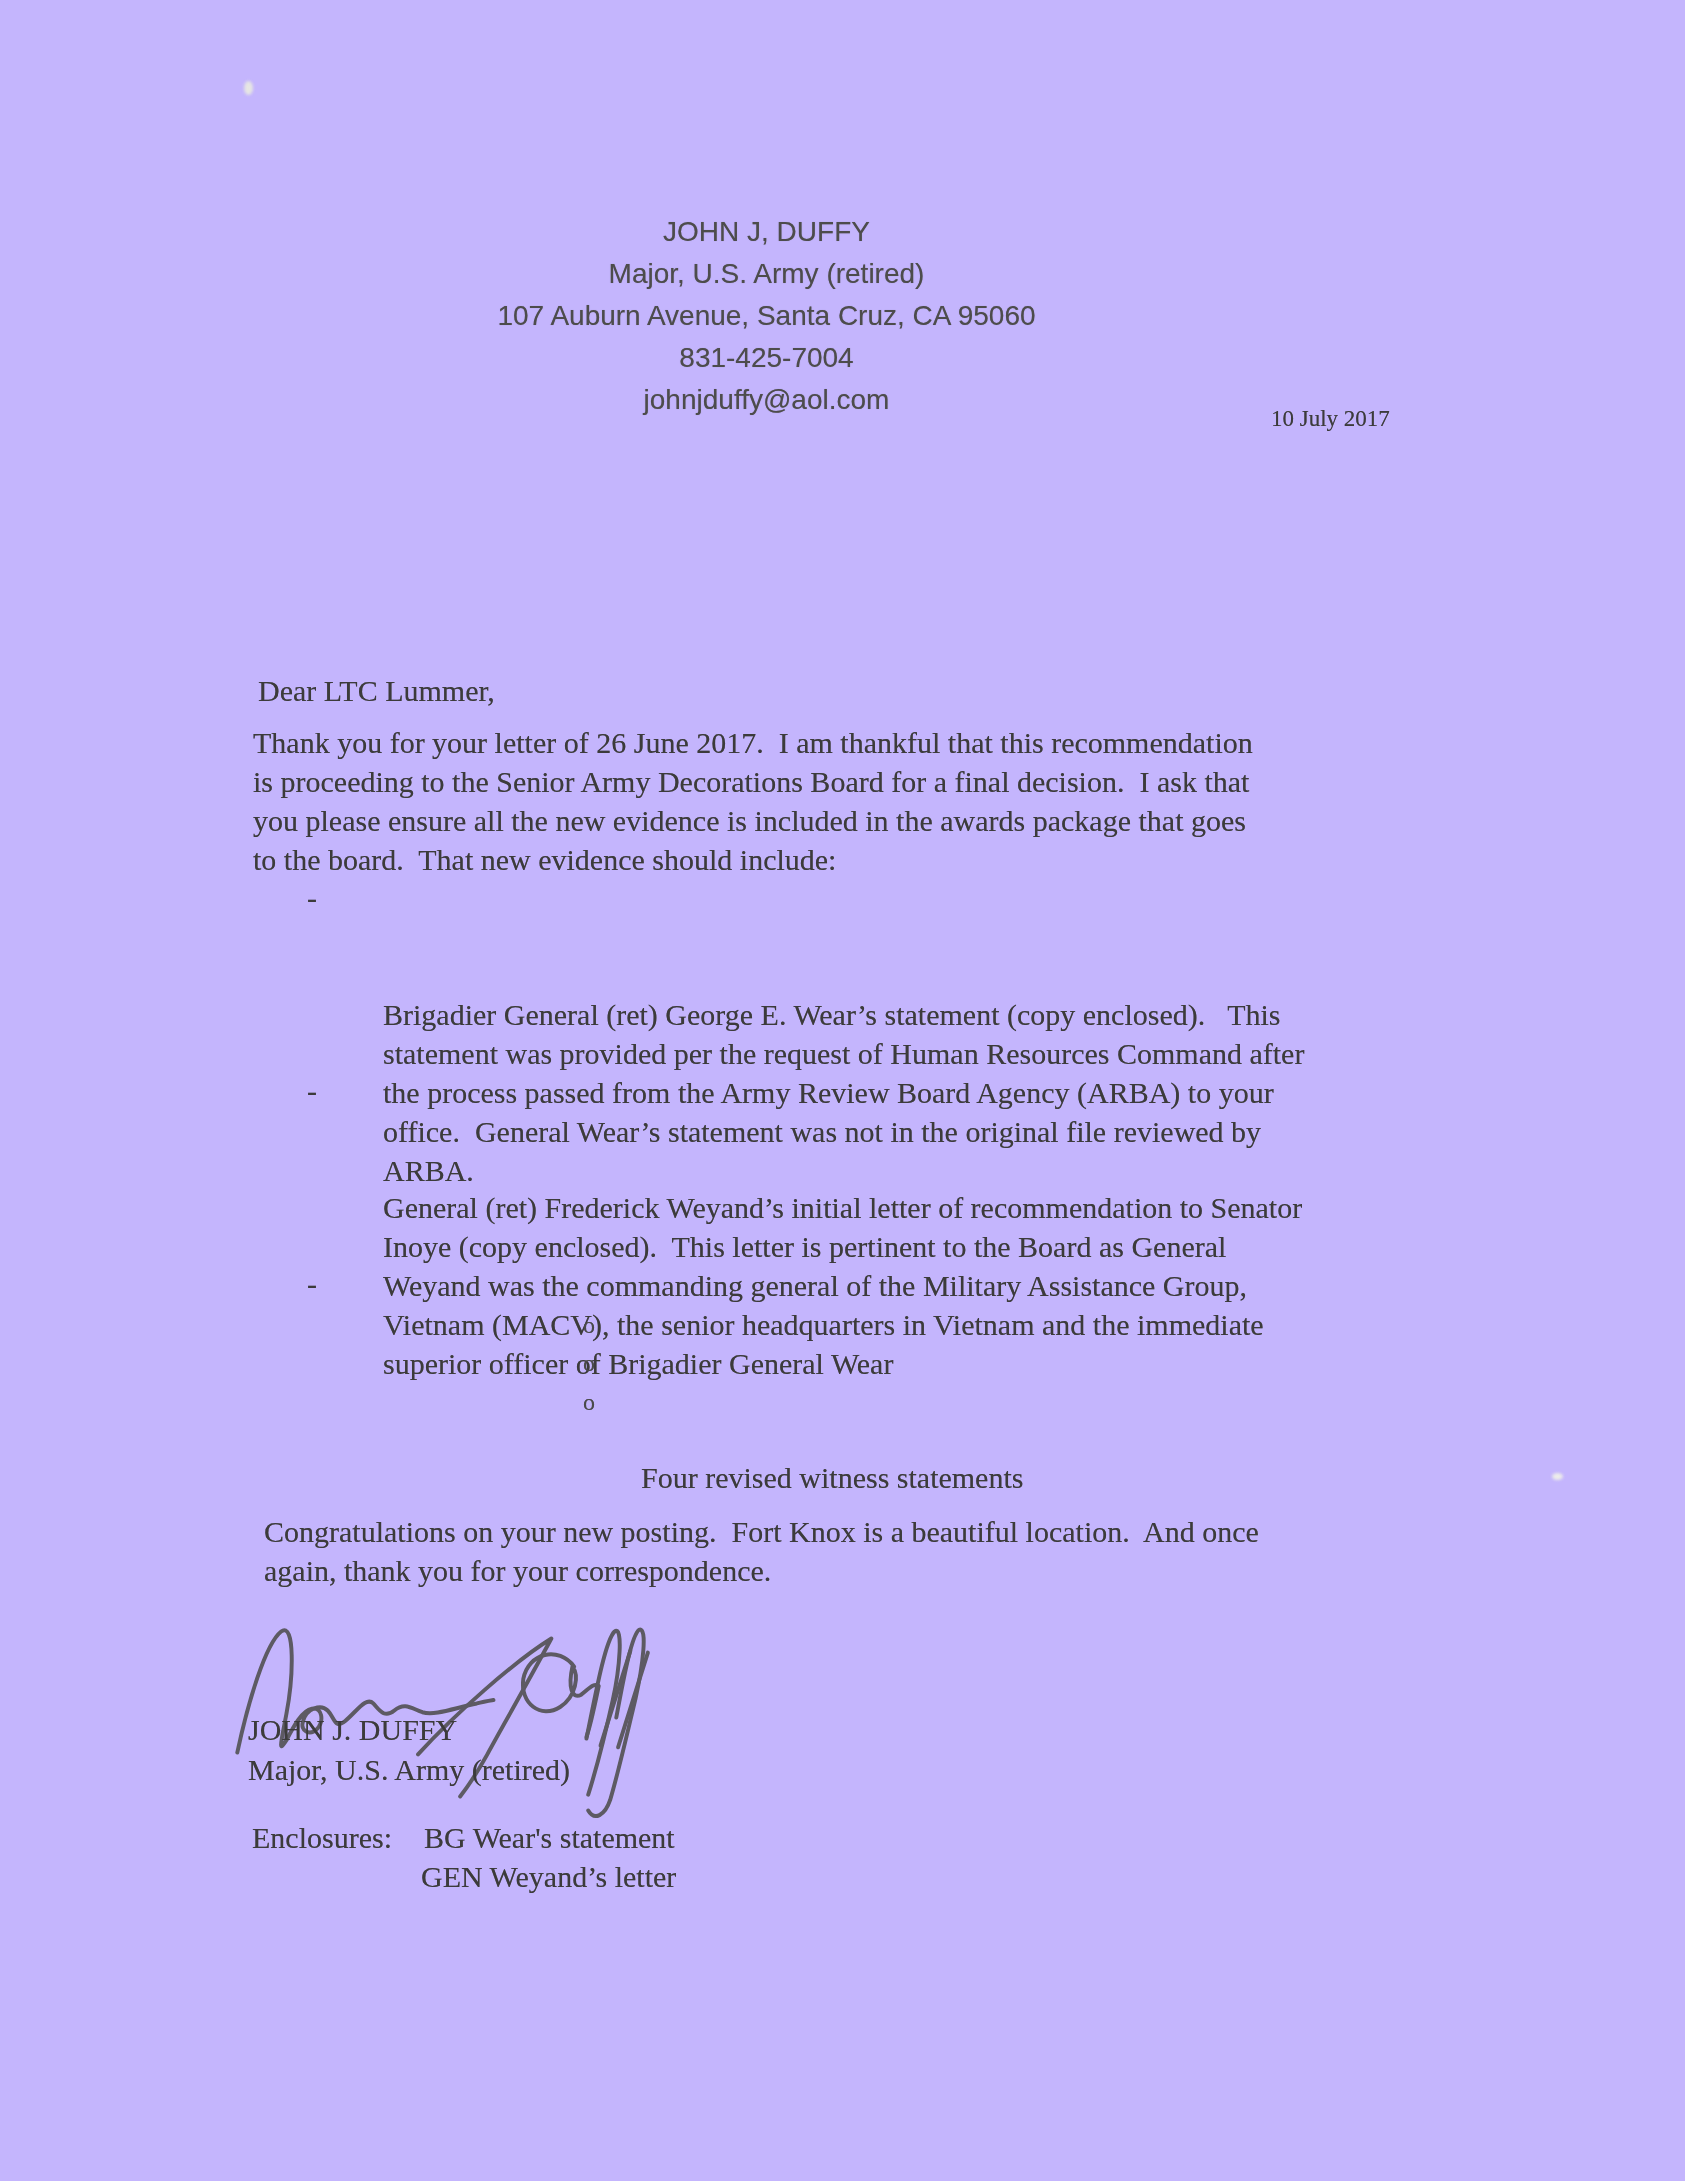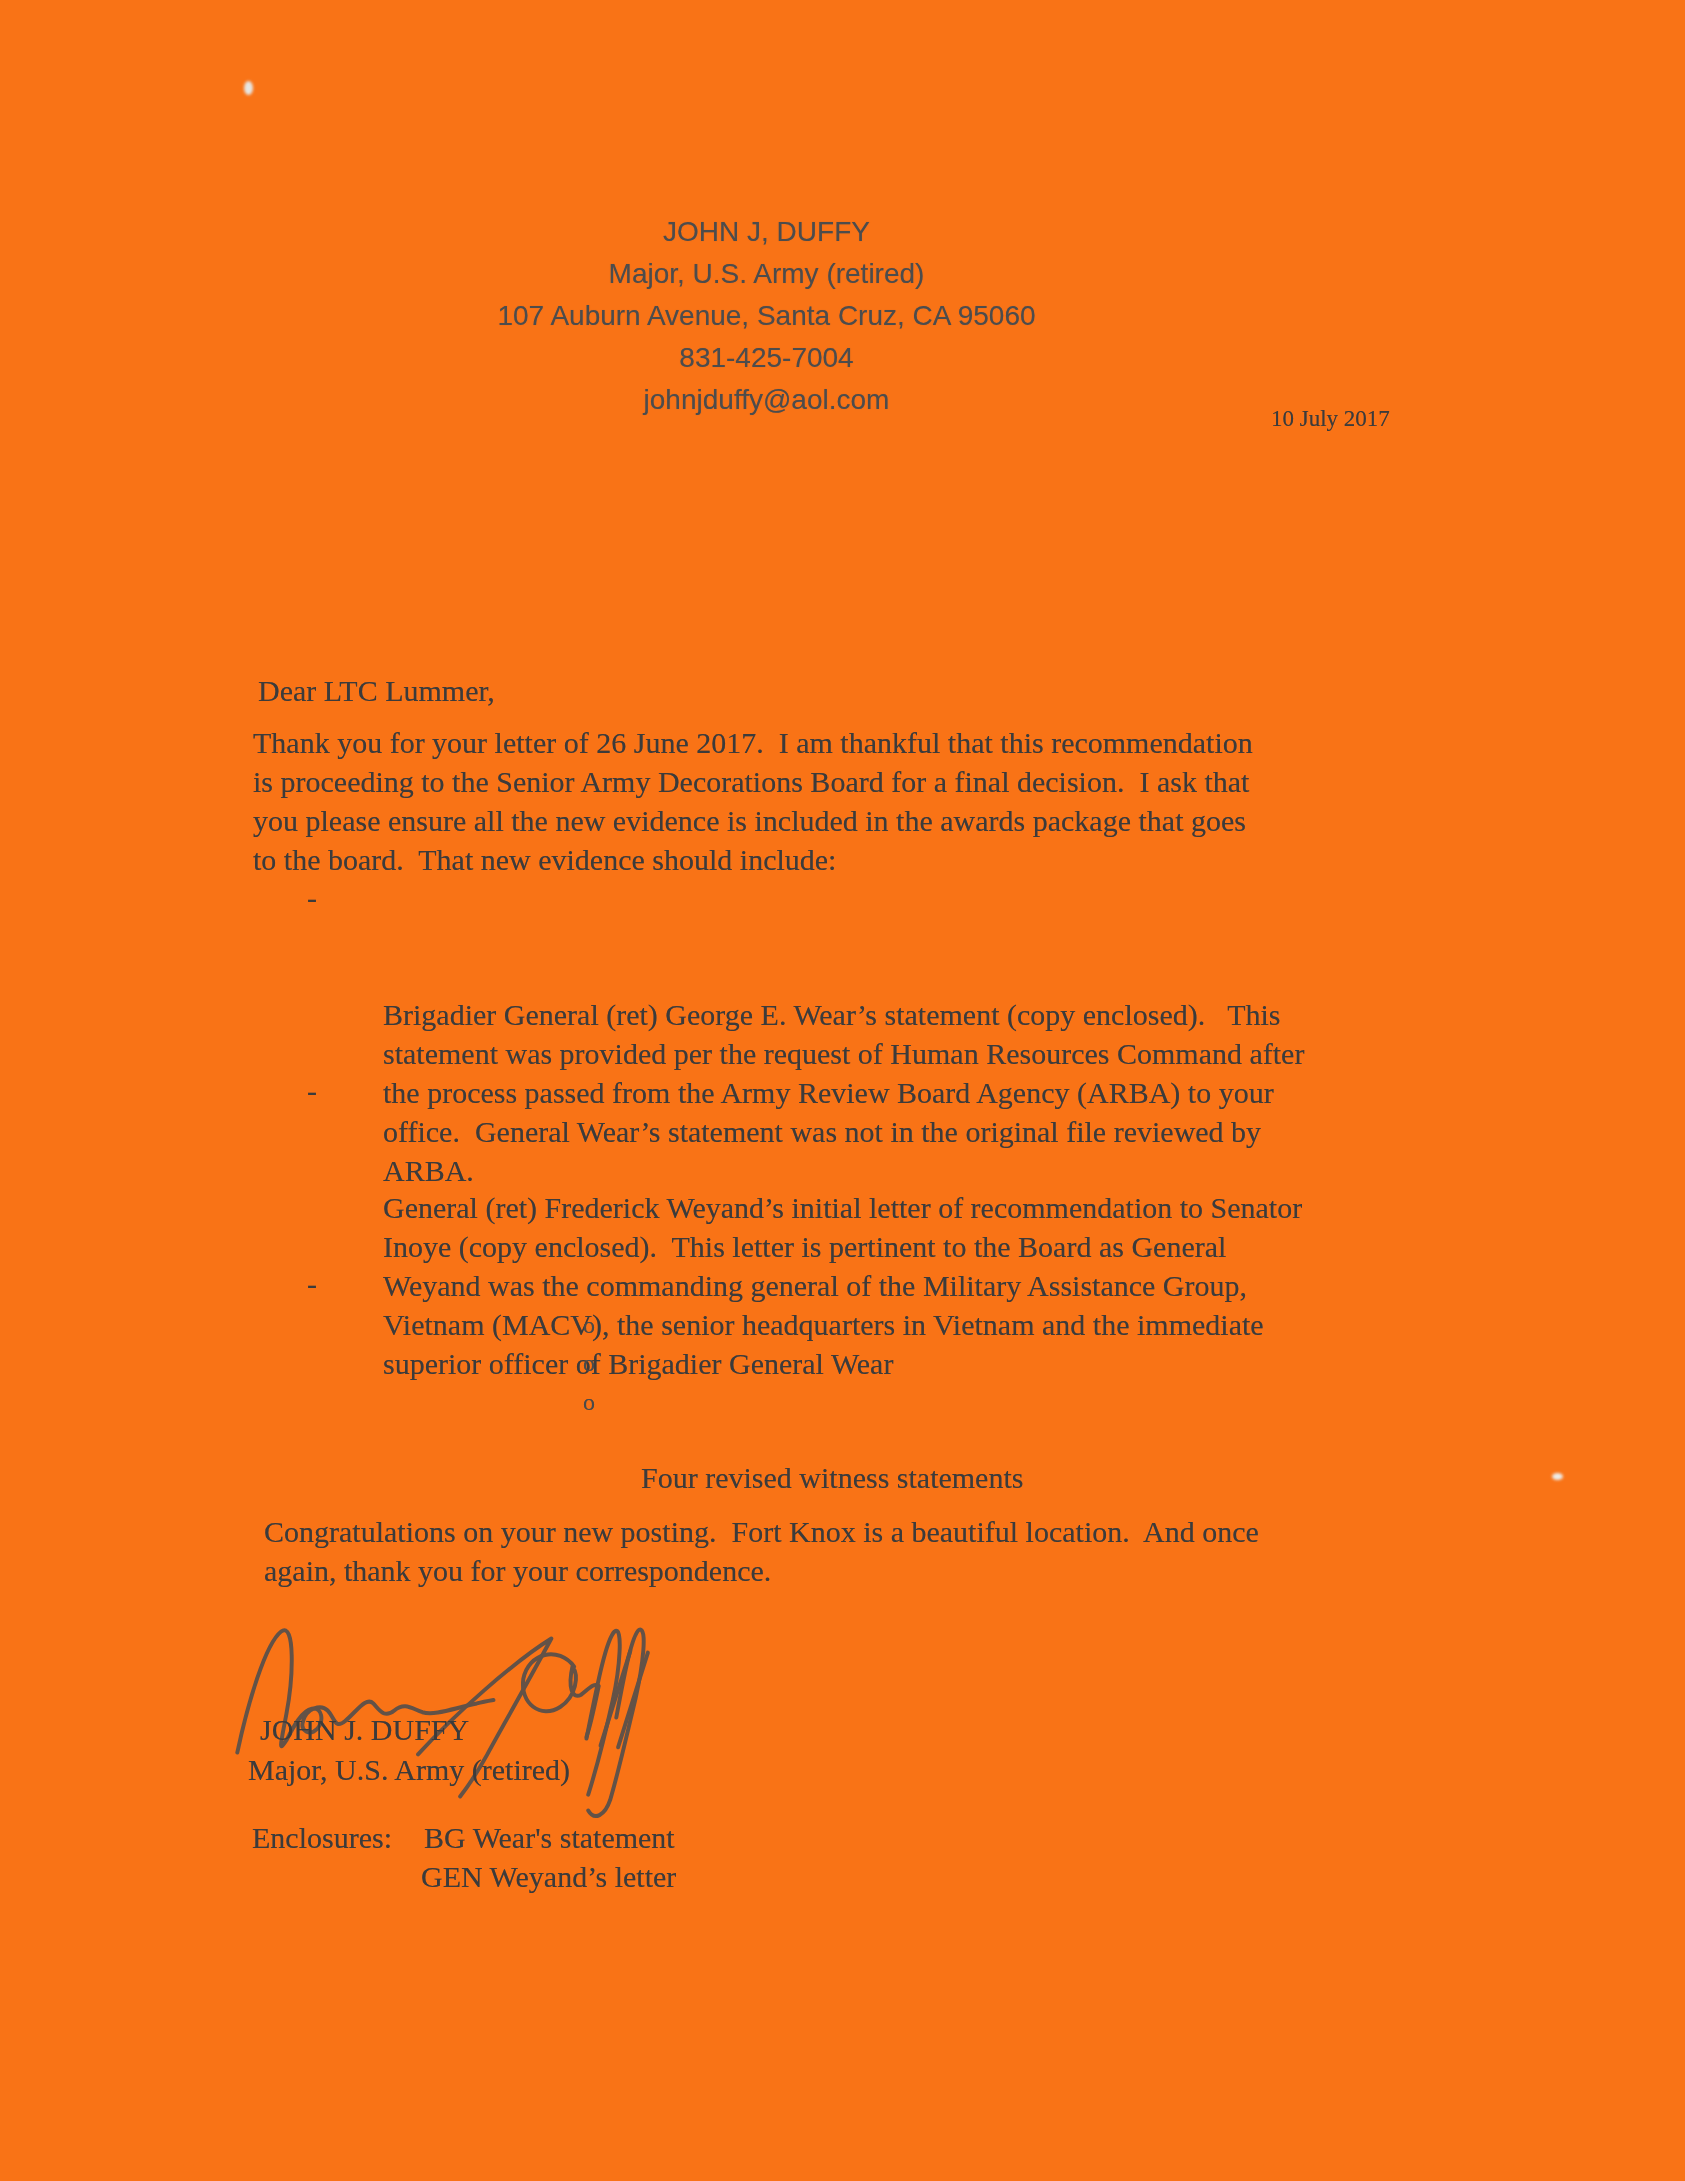--- a/index.html
+++ b/index.html
@@ -1,19 +1,19 @@
 <!DOCTYPE html>
 <html style="font-size:14px"><head>
 <meta charset="utf-8">
 <style>
   html,body{margin:0;padding:0;background:#e9e9e9;}
   .page{
     position:relative;
     width:1685px;height:2181px;
-    background:#f97316;
+    background:#c4b5fd;
     overflow:hidden;
     font-family:"Liberation Serif", serif;
     color:#3c3b3b;
   }
   .abs{position:absolute;}
   .scan{text-shadow:0 0 0.6px rgba(72,72,72,.6);}
   
   .letterhead{
     left:490px;top:211px;width:553px;
     text-align:center;
@@ -37,21 +37,21 @@
   .b2{top:1071px;}
   .b3{top:1264px;}
   
   .sub{left:583px;width:922px;}
   .sub .marker{position:absolute;left:0;top:2.6px;font-size:24px;line-height:39px;color:#4a4a4a;}
   .sub .btext{display:block;margin-left:58px;}
   .s1{top:1303px;}
   .s2{top:1341px;}
   .s3{top:1380px;}
   
-  .sig-name{left:260px;top:1710px;font-size:30px;}
+  .sig-name{left:248px;top:1710px;font-size:30px;}
   .sig-title{left:248px;top:1750px;font-size:30px;}
   .enc-label{left:252px;top:1818px;font-size:30px;}
   .enc-item1{left:424px;top:1818px;font-size:30px;}
   .enc-item2{left:421px;top:1857px;font-size:30px;}
   .sig-svg{left:225px;top:1612px;}
   
   .artifact1{left:244px;top:81px;width:8.8px;height:14px;background:#e6e6e3;border-radius:50%;filter:blur(1.8px);}
   .artifact2{left:1552px;top:1473px;width:10.5px;height:7px;background:#ededea;border-radius:50%;filter:blur(1.8px);}
 </style>
 </head>

